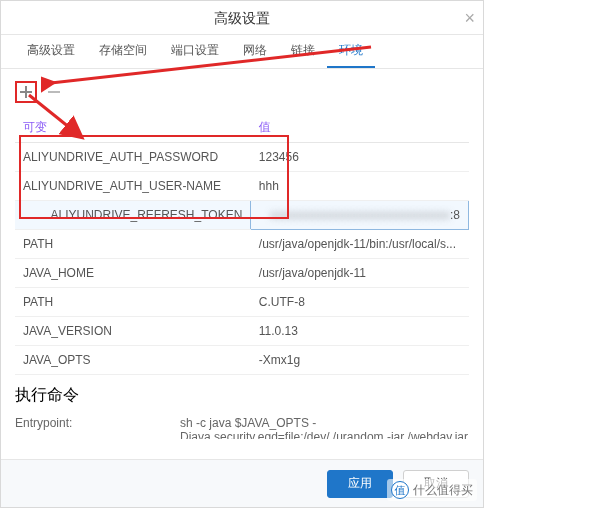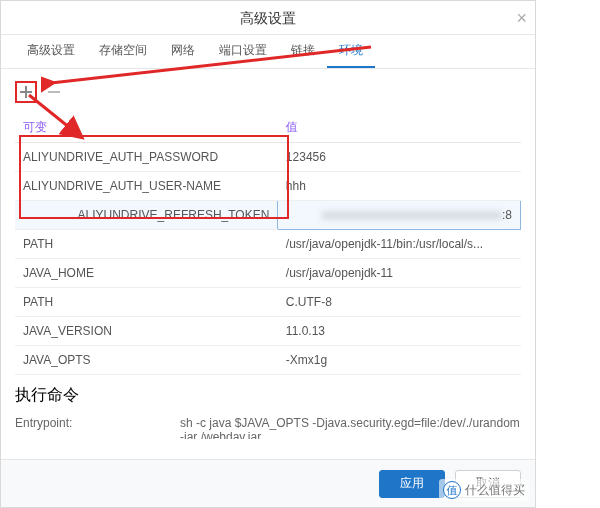--- a/index.html
+++ b/index.html
@@ -10,21 +10,21 @@
     color: #444;
     background: #fff;
     width: 600px;
     height: 508px;
     position: relative;
     overflow: hidden;
   }
   .modal {
     border: 1px solid #d9d9d9;
     background: #fff;
-    width: 536px;
+    width: 484px;
     height: 508px;
     position: relative;
   }
   .titlebar {
     height: 34px;
     line-height: 34px;
     text-align: center;
     font-size: 14px;
     color: #333;
     border-bottom: 1px solid #e6e6e6;
@@ -208,22 +208,22 @@
 <div class="modal">
 
   <div class="titlebar">
     <span>高级设置</span>
     <span class="close">×</span>
   </div>
 
   <div class="tabs">
     <div class="tab">高级设置</div>
     <div class="tab">存储空间</div>
+    <div class="tab">端口设置</div>
     <div class="tab">网络</div>
-    <div class="tab">端口设置</div>
     <div class="tab">链接</div>
     <div class="tab active">环境</div>
   </div>
 
   <div class="content">
 
     <div class="toolbar">
       <span class="icon-plus">
         <svg width="14" height="14" viewBox="0 0 14 14">
             <path d="M7 1v12M1 7h12" stroke="#888" stroke-width="2" fill="none"></path>

